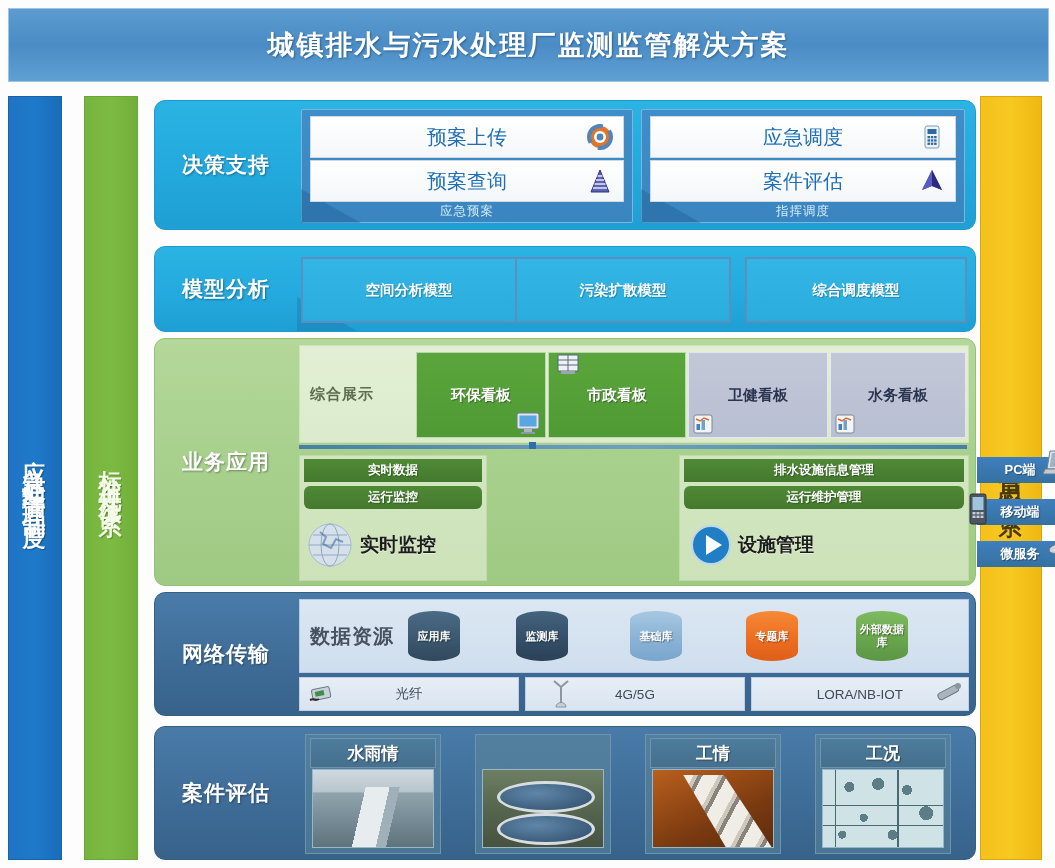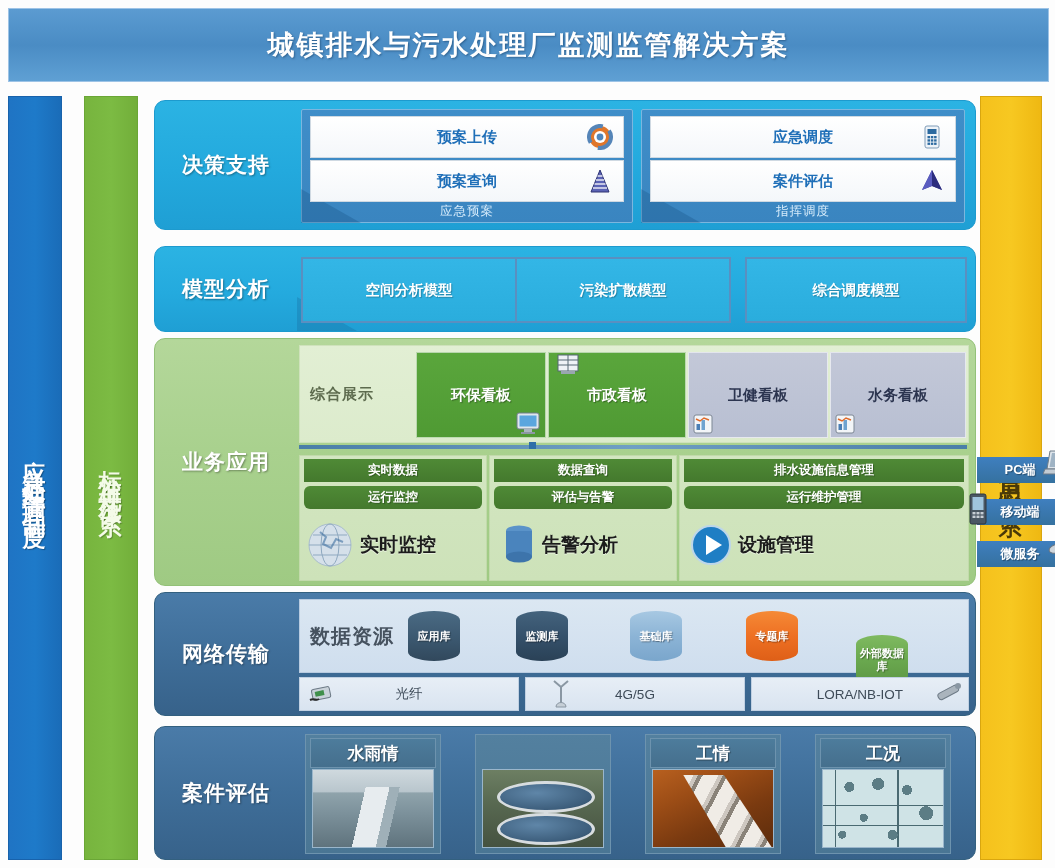--- a/index.html
+++ b/index.html
@@ -77,21 +77,21 @@
   .grp-title{
     position:absolute;left:0;bottom:2px;width:100%;height:18px;
     color:#d7ecfb;font-size:12.5px;text-align:center;line-height:18px;
     letter-spacing:1px;
   }
   .wbox{
     position:absolute;left:8px;right:8px;height:40px;
     background:linear-gradient(180deg,#ffffff 0%,#f4f7fa 100%);
     border:1px solid #cfd9e2;
     display:flex;align-items:center;justify-content:center;
-    color:#1f6fb8;font-size:15px;font-weight:bold;
+    color:#1f6fb8;font-size:20px;font-weight:normal;
   }
   .wbox.t1{top:6px;}
   .wbox.t2{top:50px;}
   .wbox .ic{position:absolute;right:10px;top:50%;transform:translateY(-50%);}
   
   .notch{
     position:absolute;left:-1px;bottom:-1px;width:0;height:0;
     border-left:60px solid rgba(20,80,130,.30);
     border-top:34px solid transparent;
   }
@@ -467,38 +467,20 @@
             <circle cx="26" cy="26" r="21" fill="#d5e0ea" stroke="#a8bccd"></circle>
             <ellipse cx="26" cy="26" rx="9" ry="21" fill="none" stroke="#8fa9c0"></ellipse>
             <path d="M5 26h42M9 16h34M9 36h34" stroke="#8fa9c0" fill="none"></path>
             <path d="M16 13l6 5-3 7 8 4 5-9 7 3" stroke="#3f6fa0" stroke-width="2" fill="none" opacity=".6"></path>
           </svg>
         </span>
         <span class="lab">实时监控</span>
       </div>
     </div>
 
-    <div class="bizcol" style="left:334px;width:186px;">
-      <div class="gbar b1">
-        <span>数据查询</span>
-      </div>
-      <div class="gbar b2">
-        <span>评估与告警</span>
-      </div>
-      <div class="bigfeat">
-        <span class="ic" style="margin-left:6px;">
-          <svg width="38" height="46" viewBox="0 0 38 46">
-            <ellipse cx="19" cy="9" rx="13" ry="5.5" fill="#5a93c9"></ellipse>
-            <rect x="6" y="9" width="26" height="26" fill="#4a84bd"></rect>
-            <ellipse cx="19" cy="35" rx="13" ry="5.5" fill="#3d74ab"></ellipse>
-          </svg>
-        </span>
-        <span class="lab">告警分析</span>
-      </div>
-    </div>
 
     <div class="bizcol" style="left:524px;width:288px;">
       <div class="gbar b1">
         <span>排水设施信息管理</span>
       </div>
       <div class="gbar b2">
         <span>运行维护管理</span>
       </div>
       <div class="bigfeat">
         <span class="ic" style="margin-left:4px;">
@@ -574,21 +556,21 @@
       <div class="db" style="left:330px;">
         <div class="cyl" style="background:linear-gradient(180deg,#a7c8e2 0%,#8cb4d6 50%,#7aa6cc 100%);"></div>
         <div class="txt">基础库</div>
       </div>
 
       <div class="db" style="left:446px;">
         <div class="cyl" style="background:linear-gradient(180deg,#f58a36 0%,#ee7023 50%,#de5f17 100%);"></div>
         <div class="txt">专题库</div>
       </div>
 
-      <div class="db" style="left:556px;margin-top:24px;">
+      <div class="db" style="left:556px;">
         <div class="cyl" style="background:linear-gradient(180deg,#7fba60 0%,#6aa84f 50%,#5c9643 100%);"></div>
         <div class="txt">外部数据库</div>
       </div>
     </div>
 
     <div class="linkrow">
       <div class="linkbox" style="left:0;width:218px;">
         <span class="ic" style="position:absolute;left:8px;top:4px;">
           <svg width="28" height="24" viewBox="0 0 28 24">
             <rect x="4" y="6" width="18" height="11" rx="2" fill="#c9d2da" stroke="#6d7a86" transform="rotate(-12 13 11)"></rect>

